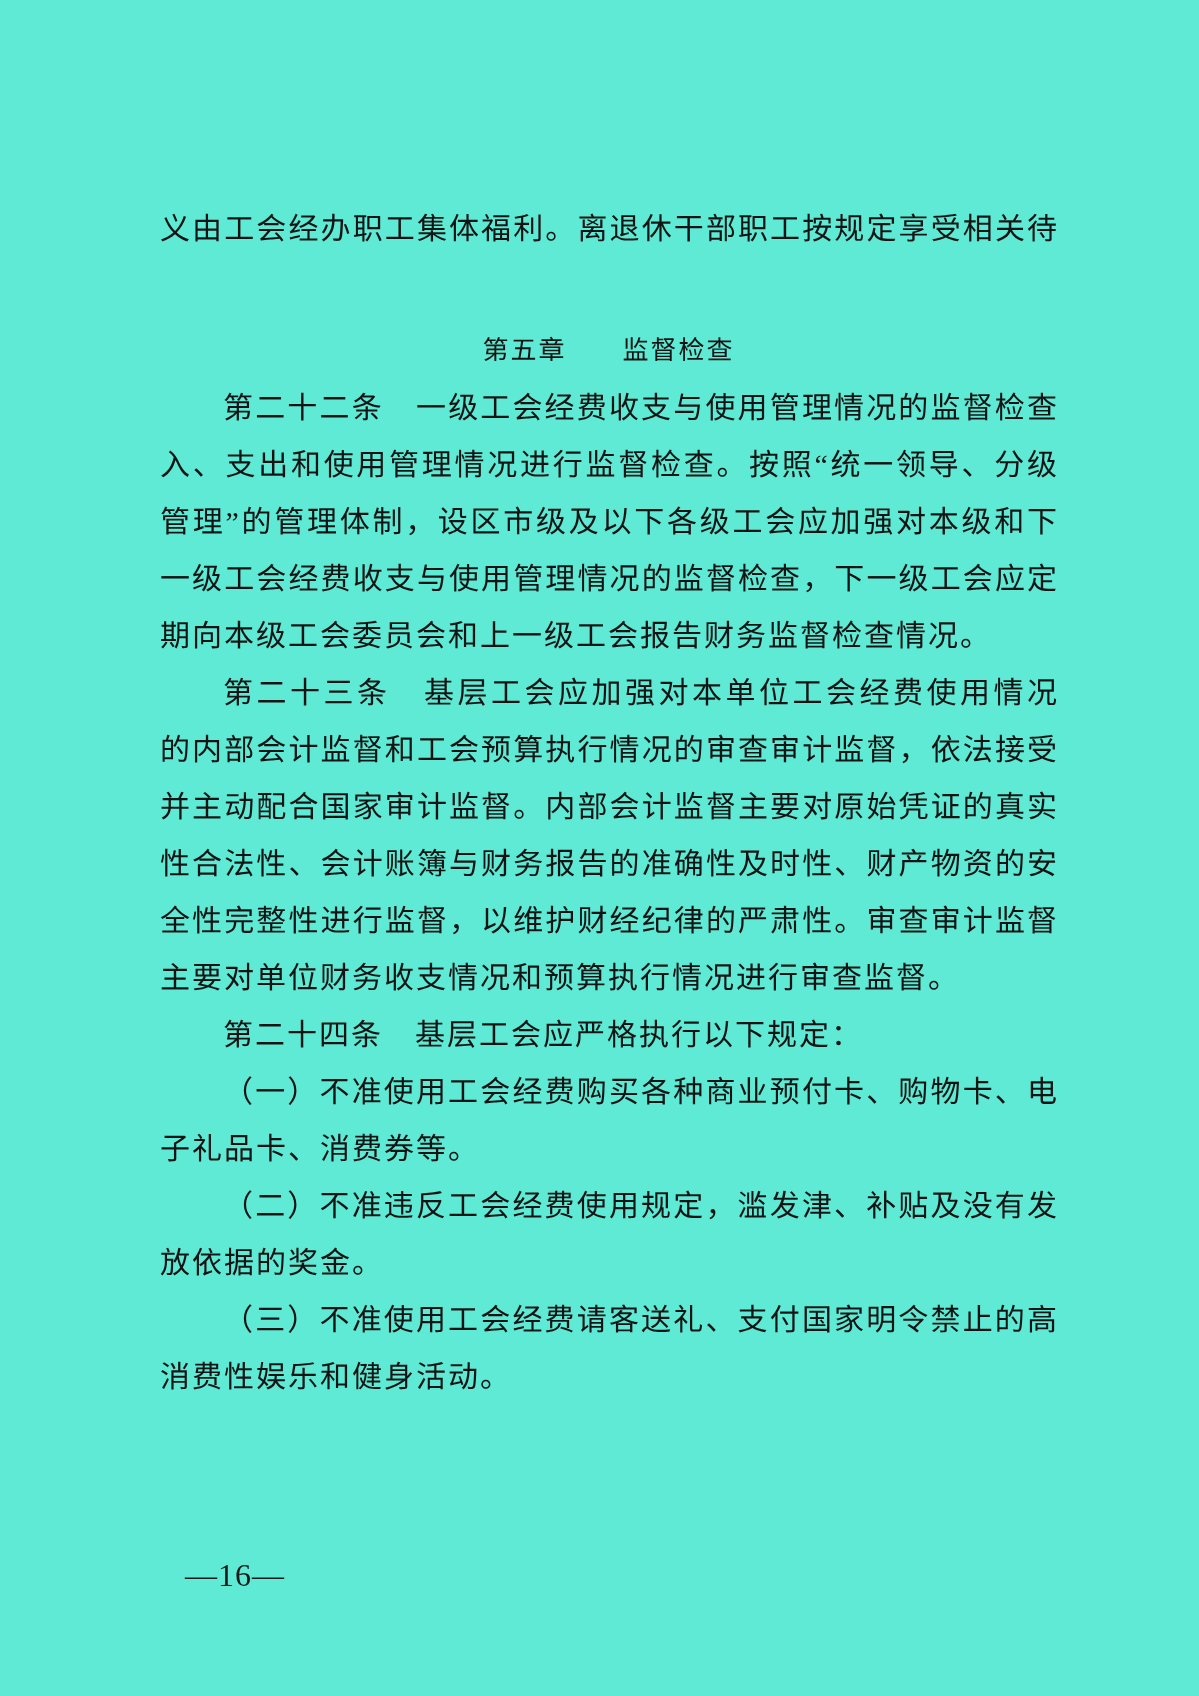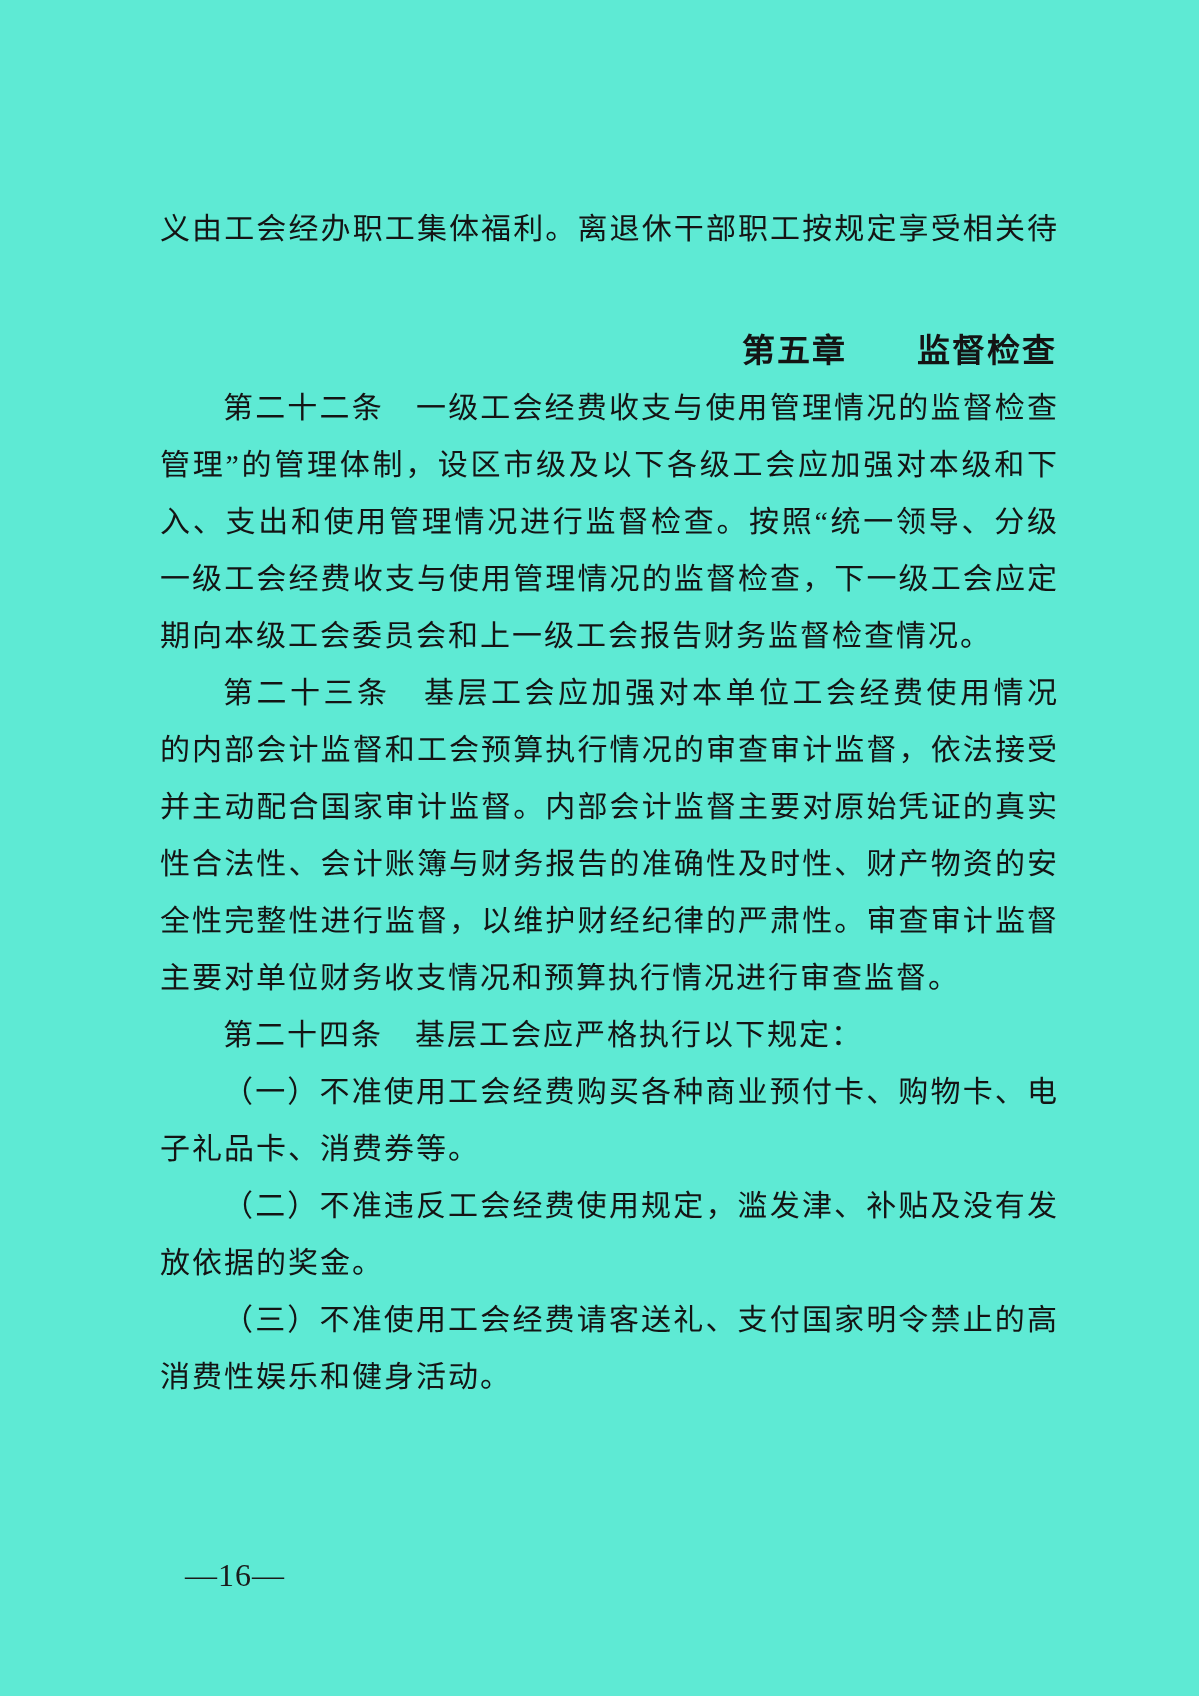--- a/index.html
+++ b/index.html
@@ -40,24 +40,24 @@
   .line.indent {
     text-indent: 63px;
   }
   .lead {
     font-weight: 400;
     font-family: "Liberation Sans", sans-serif;
   }
   .heading {
     height: 57px;
     line-height: 57px;
-    font-size: 33px;
-    font-weight: 700;
+    font-size: 26px;
+    font-weight: 400;
     font-family: "Liberation Sans", sans-serif;
-    text-align: right;
+    text-align: center;
     letter-spacing: 2px;
   }
   .spacer {
     height: 65px;
   }
   .footer {
     position: absolute;
     left: 185px;
     top: 1550px;
     height: 50px;
@@ -70,22 +70,22 @@
 </style>
 </head>
 <body>
 
 <div class="page">
   <div class="content">
       <div class="line justify"><span>义由工会经办职工集体福利。离退休干部职工按规定享受相关待</span></div>
       <div class="spacer"></div>
       <div class="heading">第五章　　监督检查</div>
       <div class="line justify indent"><span class="lead">第二十二条</span><span>　一级工会经费收支与使用管理情况的监督检查</span></div>
+      <div class="line justify"><span>入、支出和使用管理情况进行监督检查。按照“统一领导、分级</span></div>
       <div class="line justify"><span>管理”的管理体制，设区市级及以下各级工会应加强对本级和下</span></div>
-      <div class="line justify"><span>入、支出和使用管理情况进行监督检查。按照“统一领导、分级</span></div>
       <div class="line justify"><span>一级工会经费收支与使用管理情况的监督检查，下一级工会应定</span></div>
       <div class="line"><span>期向本级工会委员会和上一级工会报告财务监督检查情况。</span></div>
       <div class="line justify indent"><span class="lead">第二十三条</span><span>　基层工会应加强对本单位工会经费使用情况</span></div>
       <div class="line justify"><span>的内部会计监督和工会预算执行情况的审查审计监督，依法接受</span></div>
       <div class="line justify"><span>并主动配合国家审计监督。内部会计监督主要对原始凭证的真实</span></div>
       <div class="line justify"><span>性合法性、会计账簿与财务报告的准确性及时性、财产物资的安</span></div>
       <div class="line justify"><span>全性完整性进行监督，以维护财经纪律的严肃性。审查审计监督</span></div>
       <div class="line"><span>主要对单位财务收支情况和预算执行情况进行审查监督。</span></div>
       <div class="line indent"><span class="lead">第二十四条</span><span>　基层工会应严格执行以下规定：</span></div>
       <div class="line justify indent"><span>（一）不准使用工会经费购买各种商业预付卡、购物卡、电</span></div>

